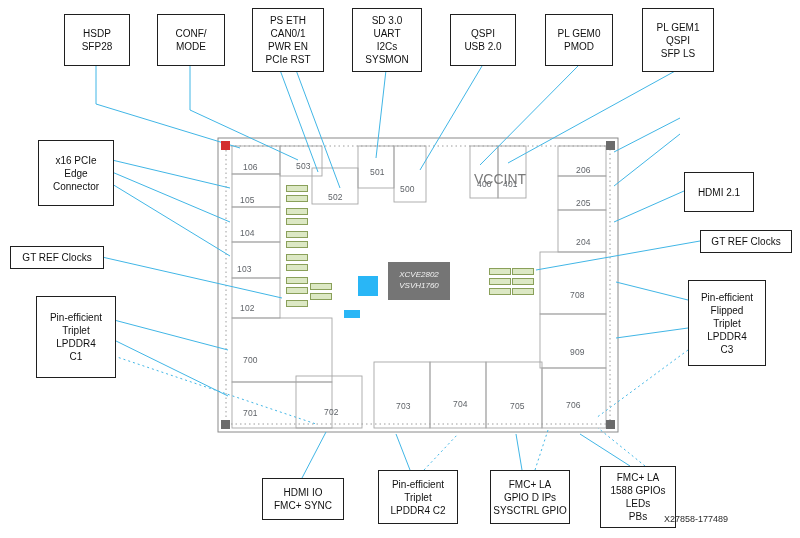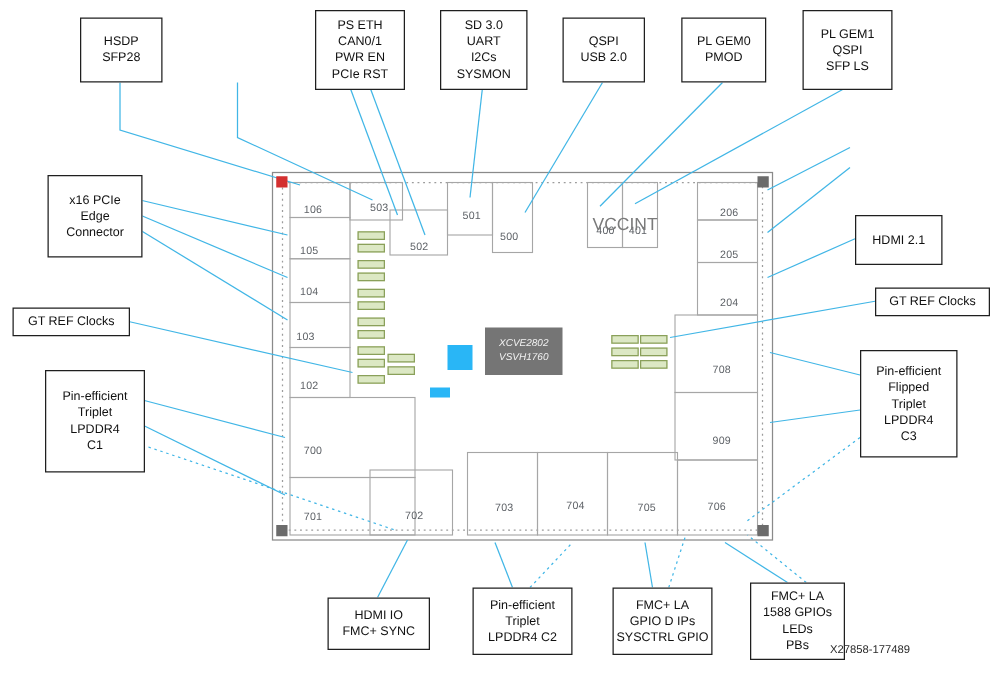--- a/index.html
+++ b/index.html
@@ -103,20 +103,22 @@
     </g>
   </svg>
 
   <div class="corner red" style="left:221px;top:141px"></div>
   <div class="corner gray" style="left:606px;top:141px"></div>
   <div class="corner gray" style="left:221px;top:420px"></div>
   <div class="corner gray" style="left:606px;top:420px"></div>
 
   <div class="callout" style="left:64px;top:14px;width:64px;height:50px">HSDP
 SFP28</div>
+  <div class="callout" style="left:157px;top:14px;width:66px;height:50px">CONF/
+MODE</div>
   <div class="callout" style="left:252px;top:8px;width:70px;height:62px">PS ETH
 CAN0/1
 PWR EN
 PCIe RST</div>
   <div class="callout" style="left:352px;top:8px;width:68px;height:62px">SD 3.0
 UART
 I2Cs
 SYSMON</div>
   <div class="callout" style="left:450px;top:14px;width:64px;height:50px">QSPI
 USB 2.0</div>

